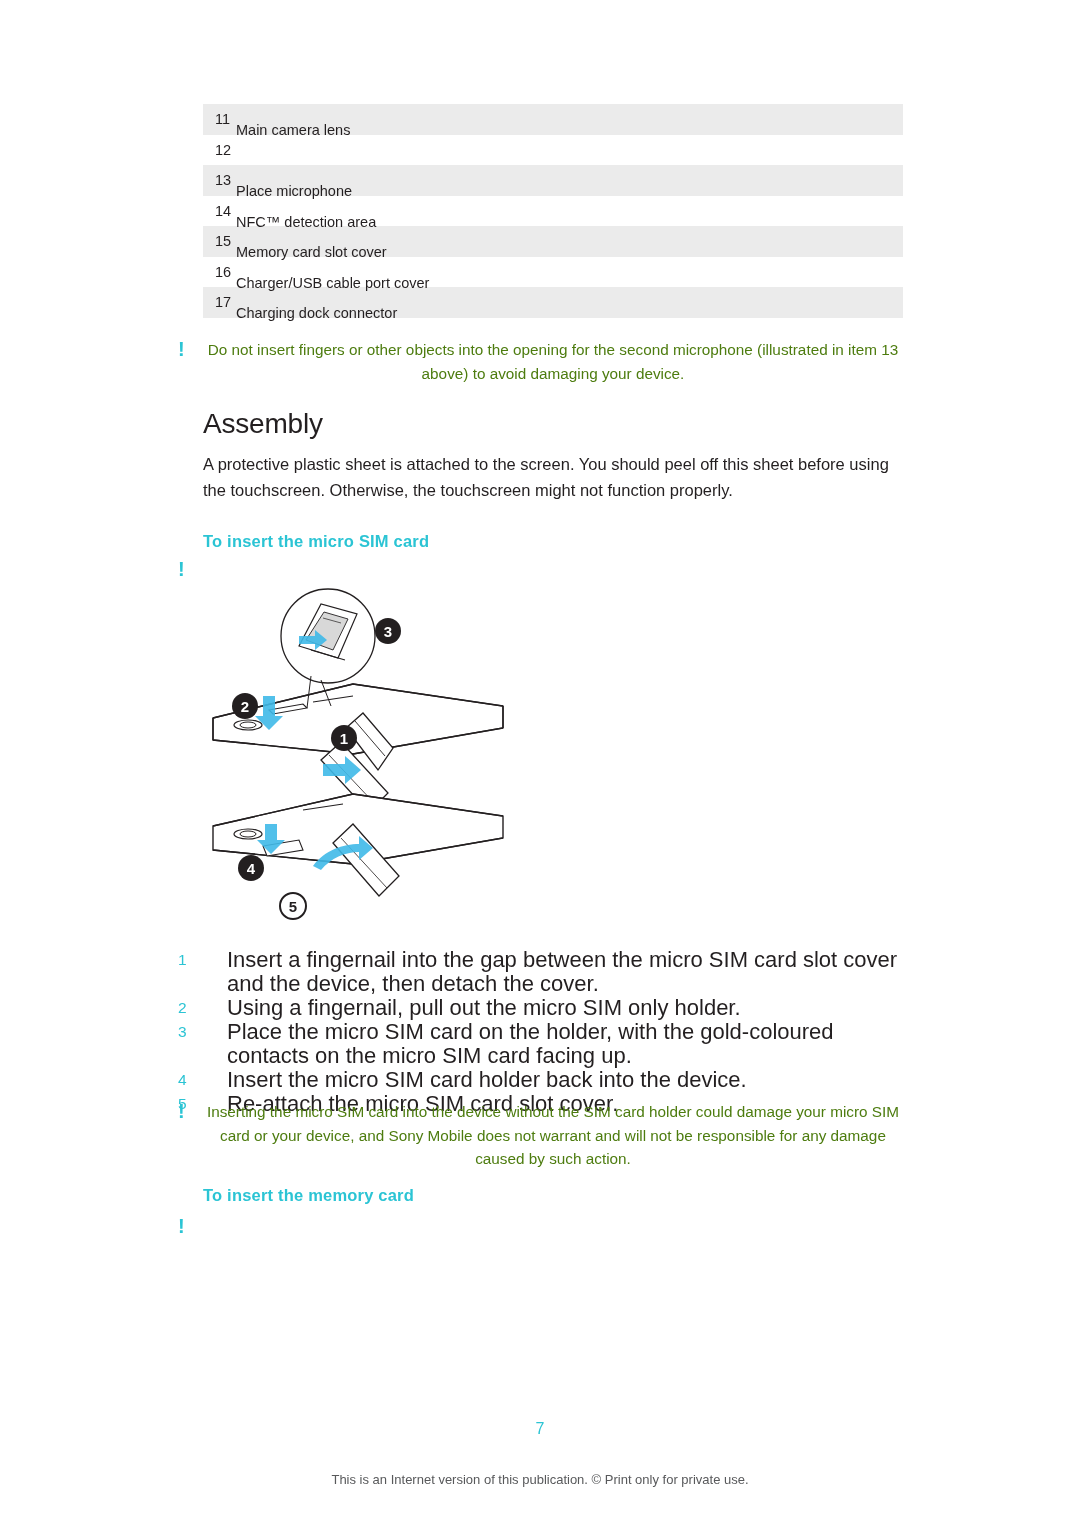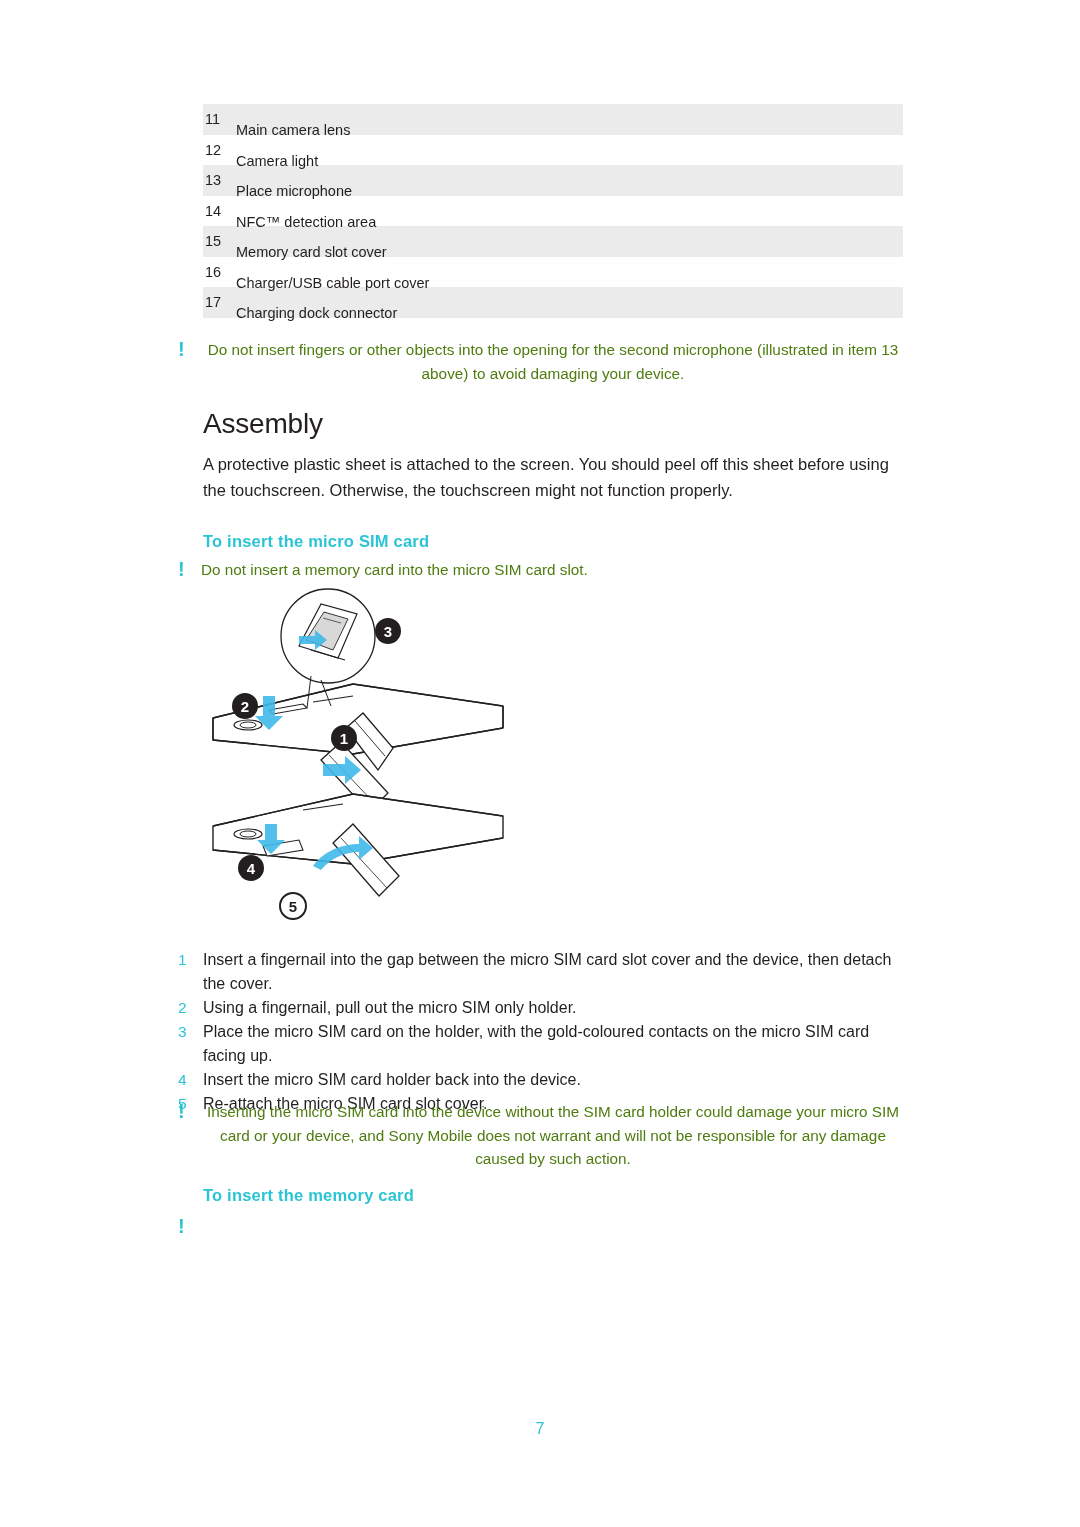--- a/index.html
+++ b/index.html
@@ -33,21 +33,21 @@
     align-items: center;
     height: 30.5px;
     font-size: 14.5px;
     color: #231f20;
   }
   .parts-row.shaded {
     background: #ebebeb;
   }
   .parts-num {
     width: 33px;
-    padding-left: 2px;
+    padding-left: 12px;
     box-sizing: border-box;
     color: #231f20;
   }
   .parts-label {
     flex: 1;
     margin-top: 22px;
   }
 
   
   .note {
@@ -129,24 +129,25 @@
     width: 28px;
     flex: 0 0 28px;
     color: #2bc4d4;
     font-size: 15.5px;
     line-height: 24px;
     text-align: left;
     padding-left: 3px;
     box-sizing: border-box;
   }
   .step-text {
-    font-size: 16px;
+    font-size: 22px;
     line-height: 24px;
     color: #231f20;
     width: 690px;
+    margin-left: 24px;
   }
 
   
   .illustration {
     position: absolute;
     left: 203px;
     top: 588px;
     width: 420px;
     height: 345px;
   }
@@ -176,21 +177,20 @@
 
 <div class="page">
 
   <div class="parts-table">
     <div class="parts-row shaded">
       <div class="parts-num">11</div>
       <div class="parts-label">Main camera lens</div>
     </div>
     <div class="parts-row">
       <div class="parts-num">12</div>
-      <div class="parts-label">Camera light</div>
     </div>
     <div class="parts-row shaded">
       <div class="parts-num">13</div>
       <div class="parts-label">Place microphone</div>
     </div>
     <div class="parts-row">
       <div class="parts-num">14</div>
       <div class="parts-label">NFC™ detection area</div>
     </div>
     <div class="parts-row shaded">
@@ -213,21 +213,20 @@
   </div>
 
   <div class="h1">Assembly</div>
 
   <div class="body-para">A protective plastic sheet is attached to the screen. You should peel off this sheet before using the touchscreen. Otherwise, the touchscreen might not function properly.</div>
 
   <div class="h2" id="h2-sim">To insert the micro SIM card</div>
 
   <div class="note" id="note2">
     <div class="note-mark">!</div>
-    <div class="note-text">Do not insert a memory card into the micro SIM card slot.</div>
   </div>
 
   <div class="illustration">
     <svg width="420" height="345" viewBox="0 0 420 345" xmlns="http://www.w3.org/2000/svg">
       <g fill="none" stroke="#231f20" stroke-width="1.4">
 
         <path d="M10 130 L150 96 L300 118 L300 140 L150 166 L10 152 Z" fill="#ffffff"></path>
         <path d="M10 130 L150 96 L300 118"></path>
         <path d="M10 152 L150 166 L300 140"></path>
         <path d="M10 130 L10 152"></path>
@@ -326,14 +325,15 @@
     <div class="note-text">Inserting the micro SIM card into the device without the SIM card holder could damage your micro SIM card or your device, and Sony Mobile does not warrant and will not be responsible for any damage caused by such action.</div>
   </div>
 
   <div class="h2" id="h2-mem">To insert the memory card</div>
 
   <div class="note" id="note4">
     <div class="note-mark">!</div>
   </div>
 
   <div class="page-number">7</div>
+  <div class="footer-note">This is an Internet version of this publication. © Print only for private use.</div>
 
 </div>
 
 </body></html>

